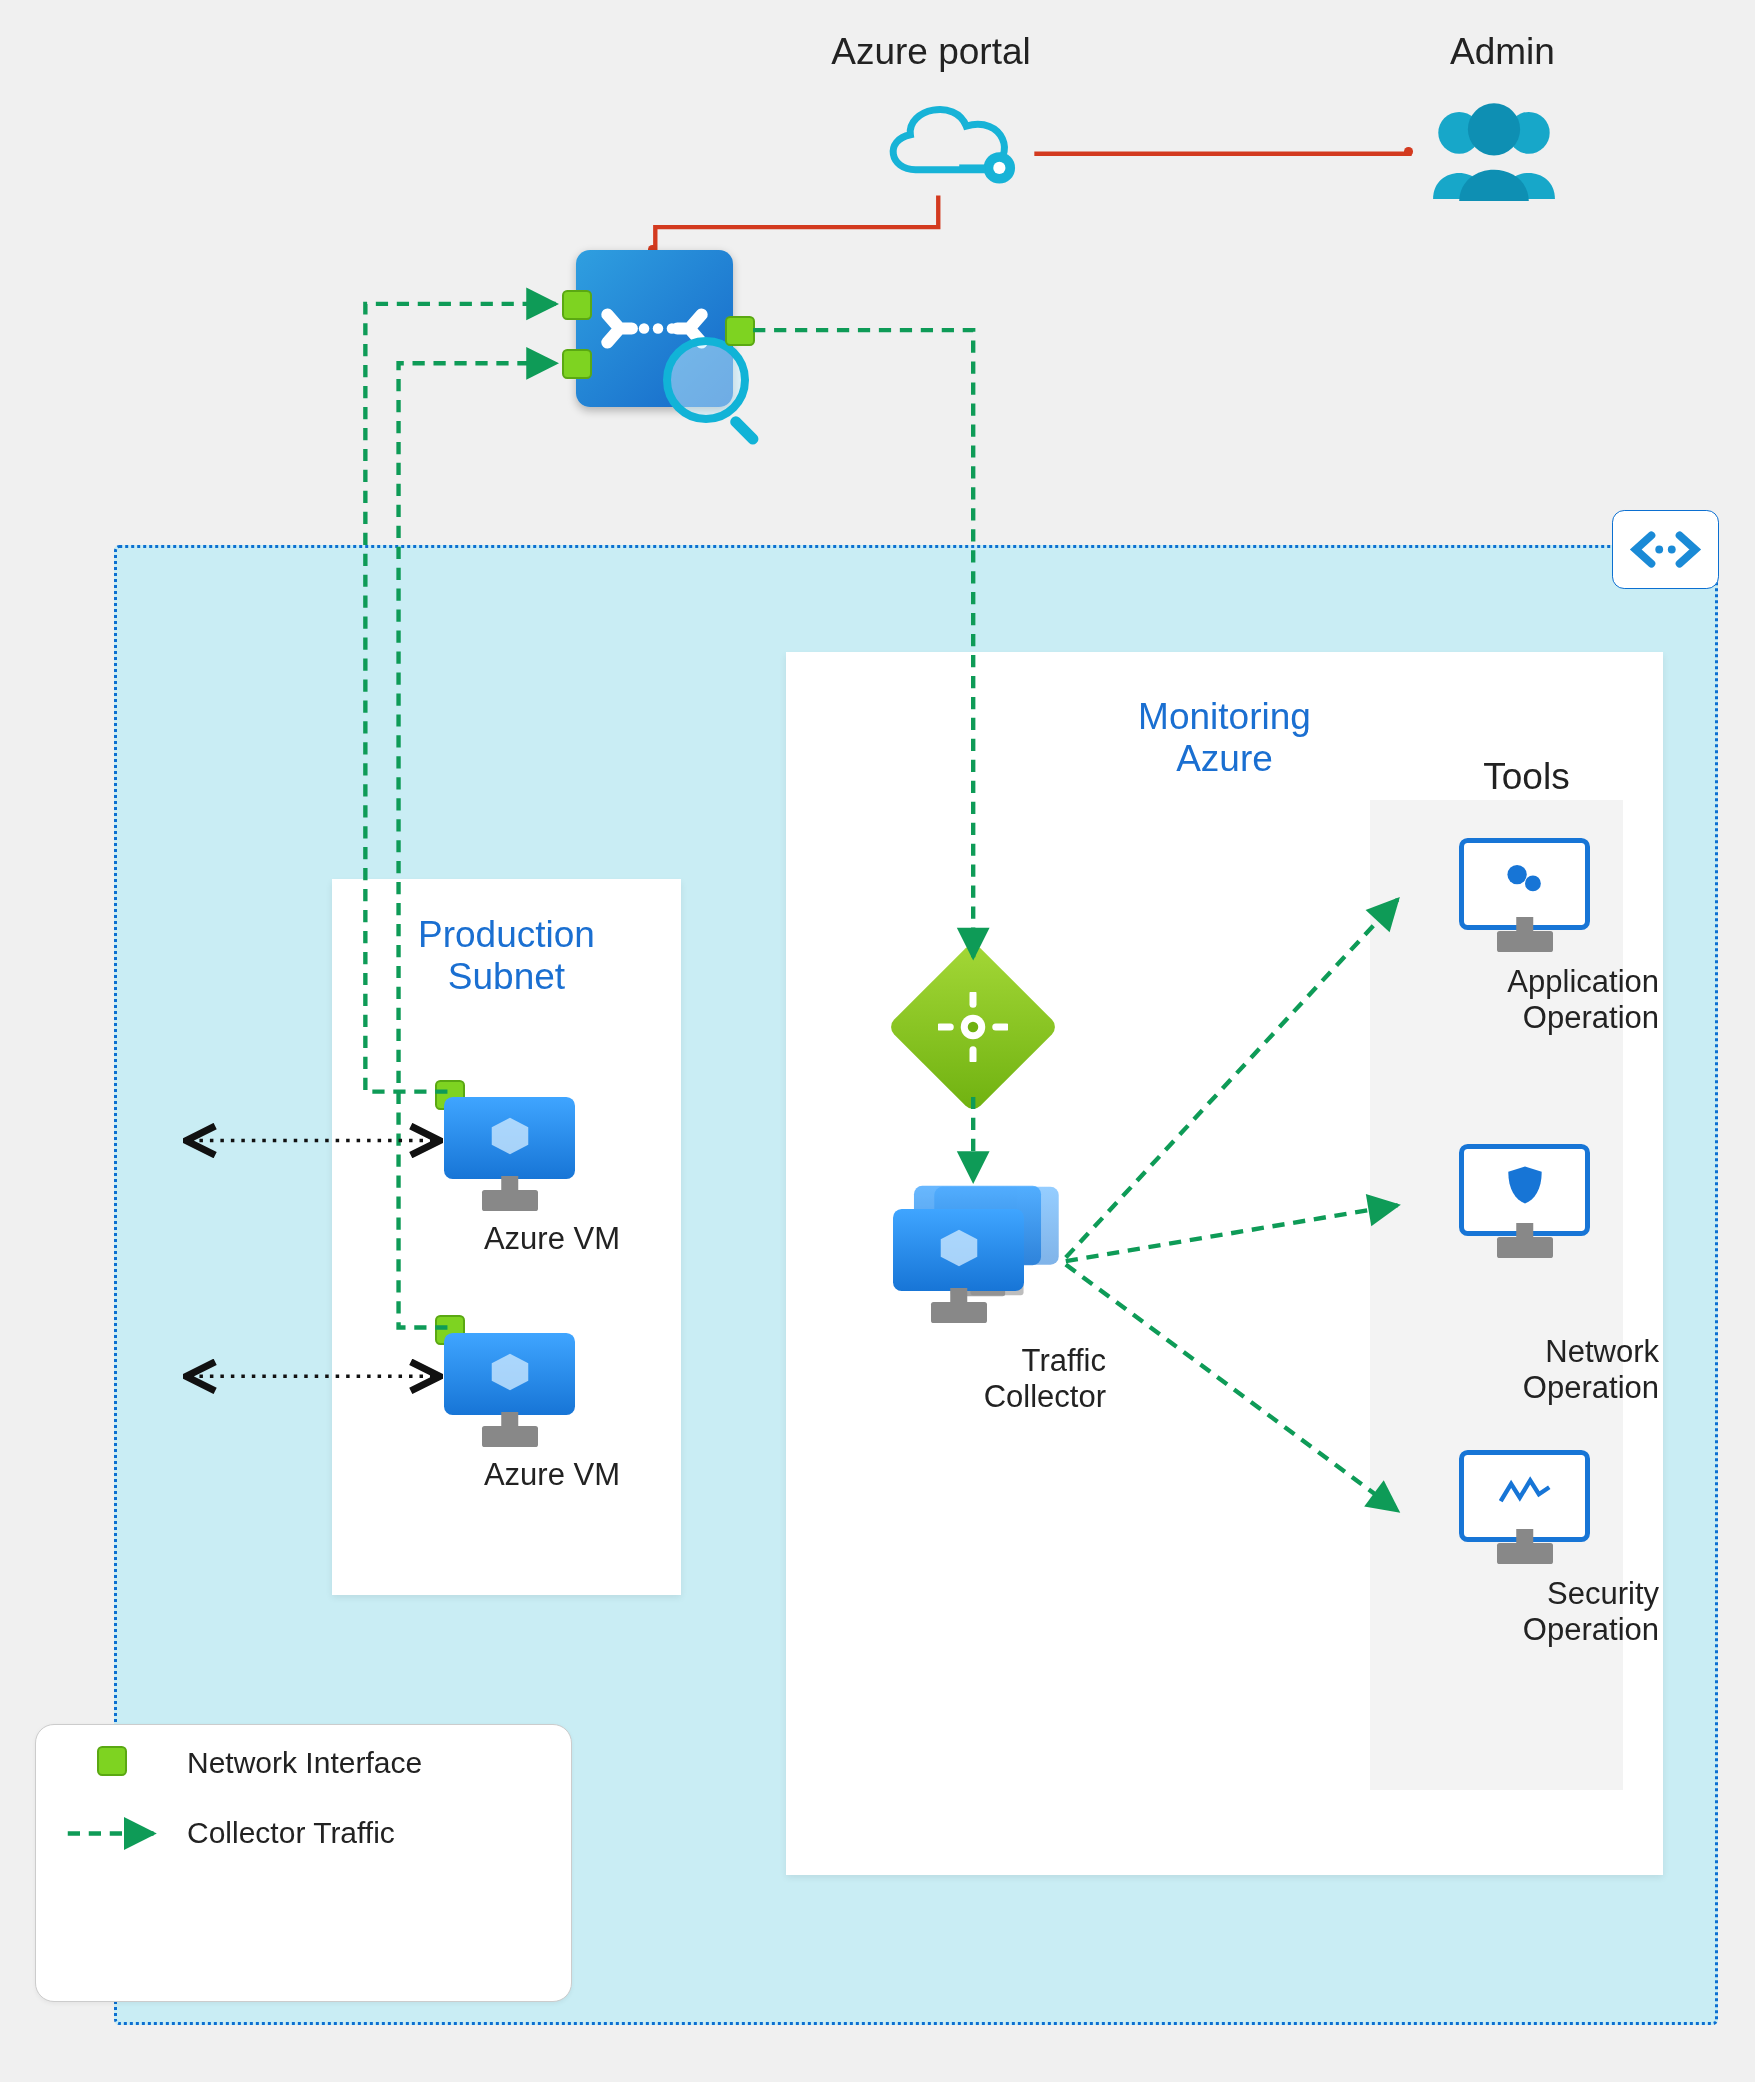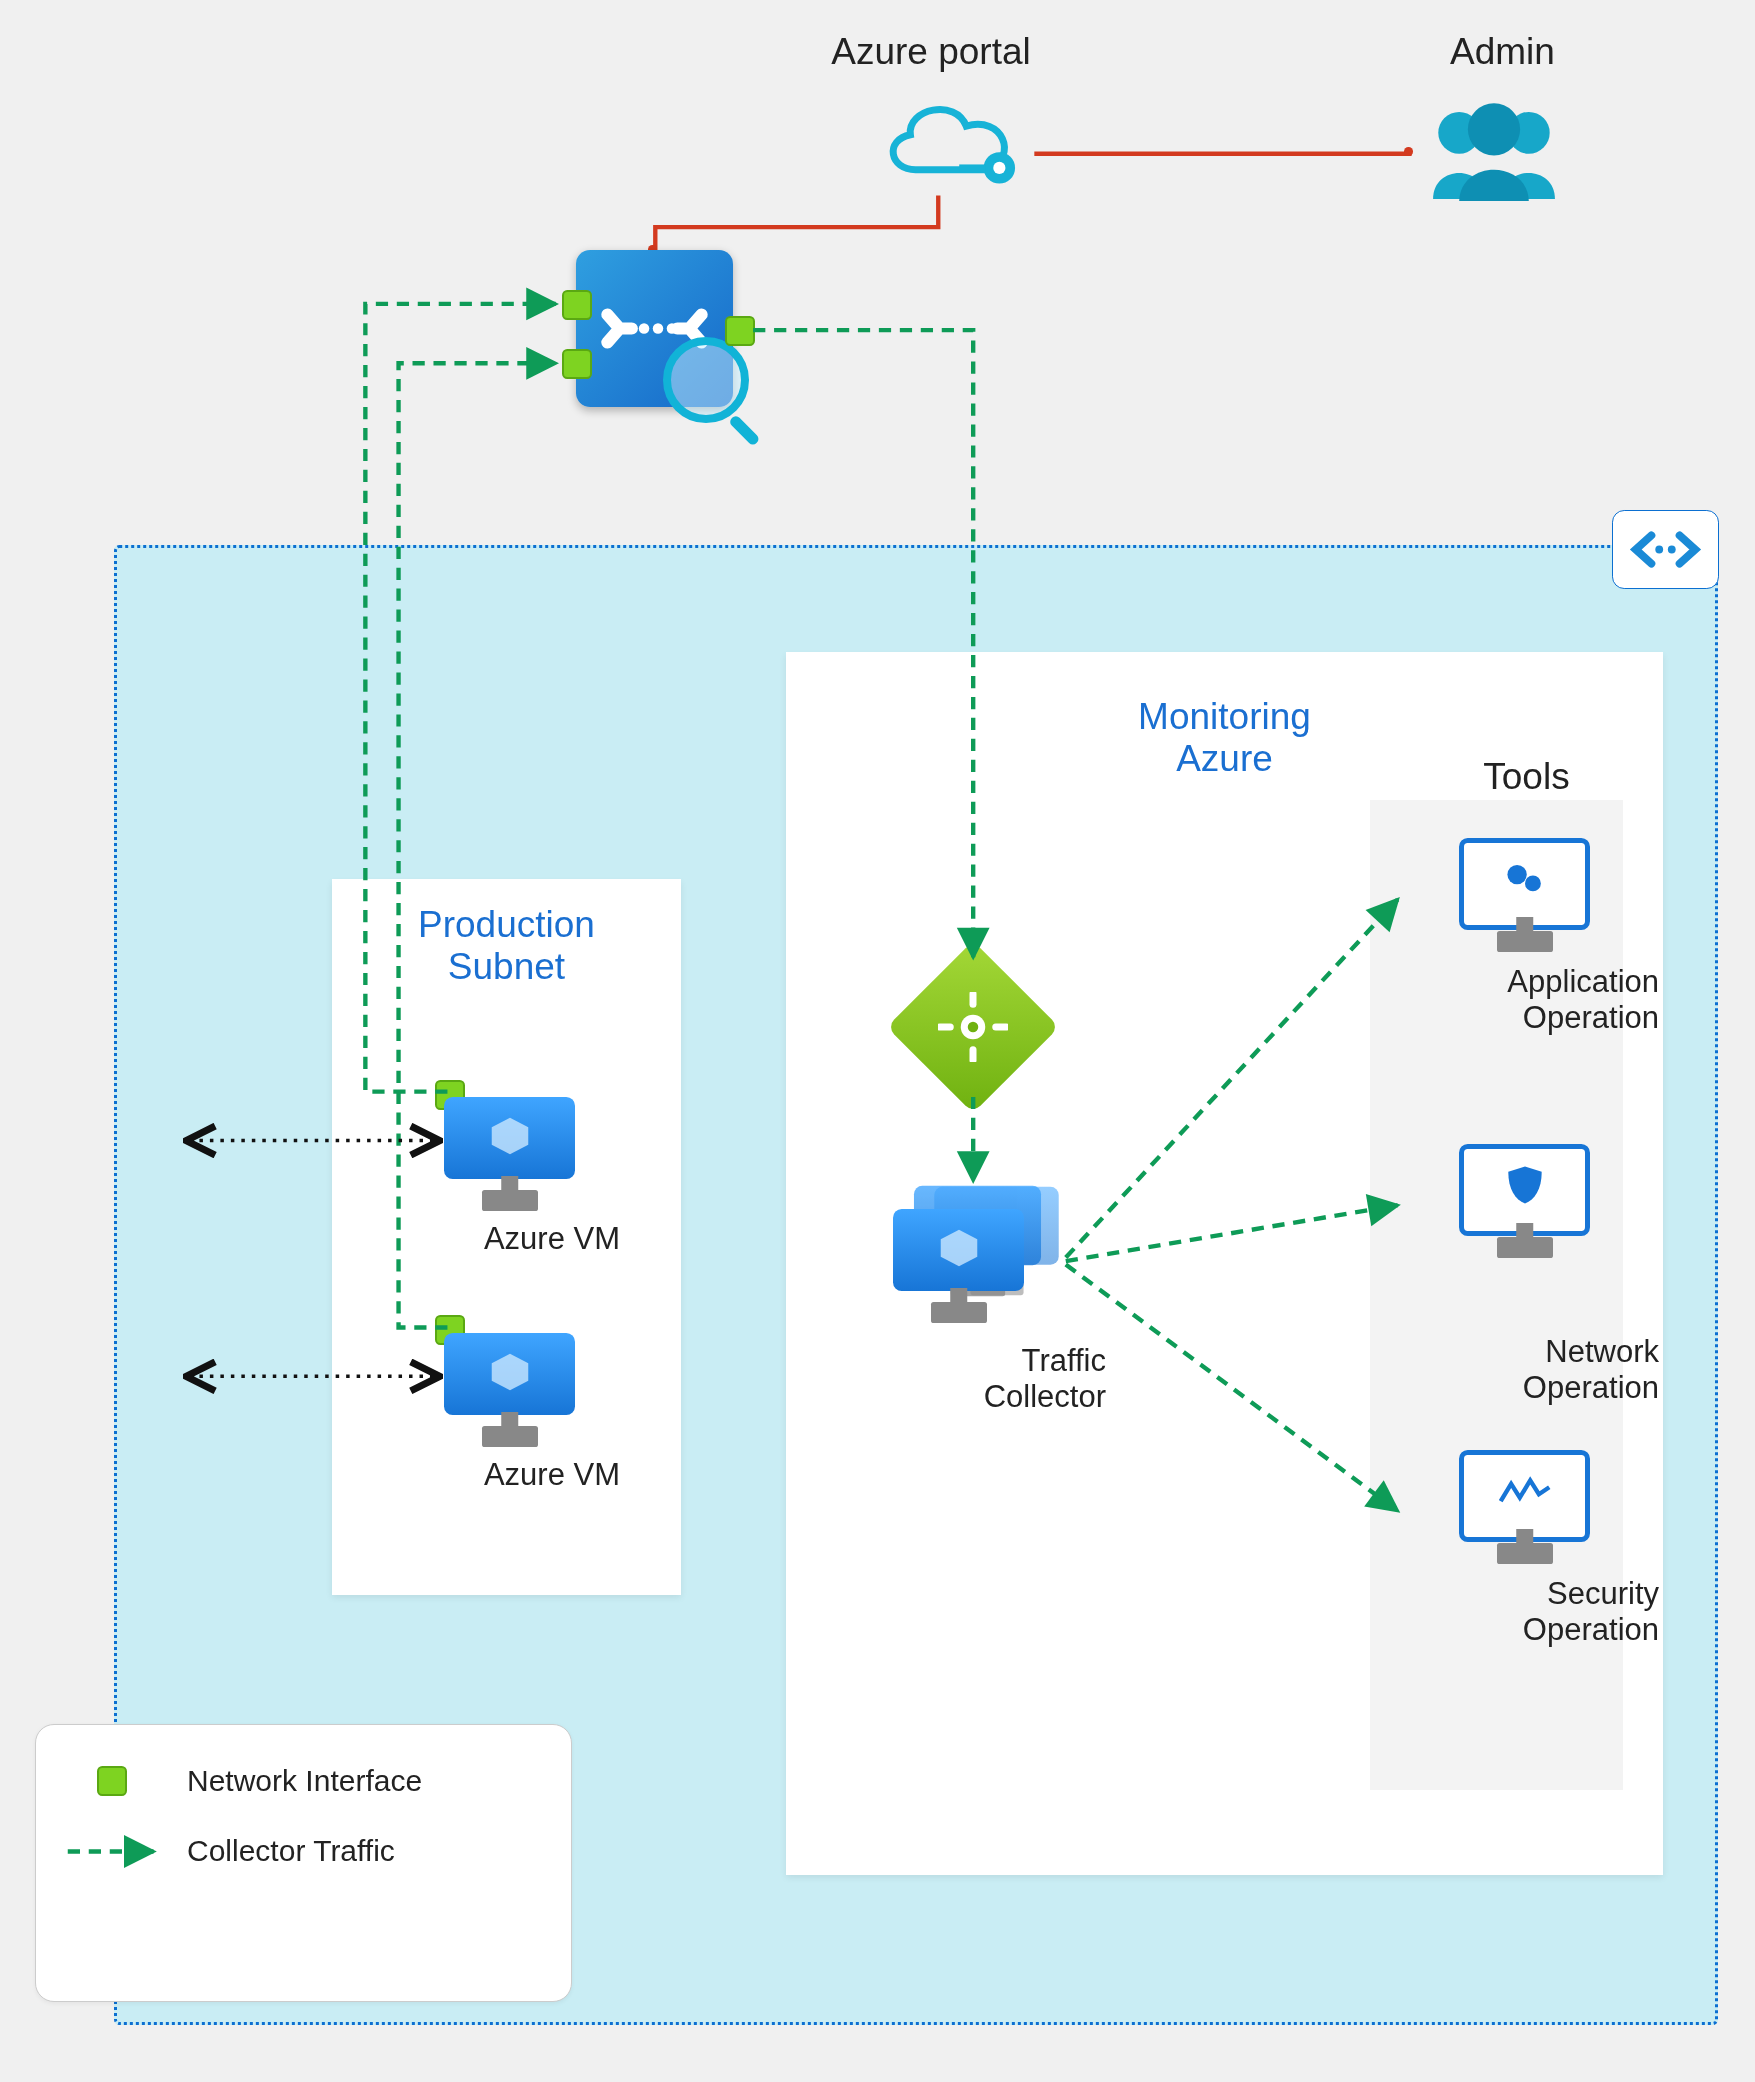--- a/index.html
+++ b/index.html
@@ -13,21 +13,21 @@
         box-shadow:0 2.6px 7px rgba(0,0,0,.08)}
   .mon{position:absolute;left:786px;top:652px;width:877px;height:1223px;background:#fff;
         box-shadow:0 2.6px 7px rgba(0,0,0,.08)}
   .tools{position:absolute;right:40px;top:148px;width:253px;height:990px;background:#f3f3f3}
   .title-blue{color:#1a6fd1;font-size:37px;font-weight:500;text-align:center}
   .title-black{color:#222;font-size:37px;text-align:center}
   .label{color:#222;font-size:31px;text-align:right;line-height:1.15}
   .legend{position:absolute;left:35px;top:1724px;width:489px;height:234px;
         background:#fff;border:1.7px solid #ccc;border-radius:19px;padding:21px 23px;
         box-shadow:0 1.7px 4.4px rgba(0,0,0,.05)}
-  .legend-row{display:flex;align-items:center;height:70px}
+  .legend-row{display:flex;align-items:flex-start;height:70px}
   .legend-row span.txt{font-size:30px;color:#222;margin-left:23px}
   .nic{width:26px;height:26px;background:#7ed321;border:2.6px solid #5aa812;border-radius:5.2px}
   .azure-vm{width:131px;height:114px;position:relative}
   .monitor-screen{position:absolute;top:0;left:0;right:0;height:82px;border-radius:8.7px;
         background:linear-gradient(#3fa5ff,#1775d6)}
   .monitor-stand{position:absolute;bottom:0;left:50%;transform:translateX(-50%);
         width:56px;height:21px;background:#888;border-radius:2.6px}
   .monitor-neck{position:absolute;bottom:19px;left:50%;transform:translateX(-50%);
         width:17.5px;height:15.7px;background:#888}
   .vm-cube{position:absolute;top:19px;left:50%;transform:translateX(-50%);
@@ -120,21 +120,21 @@
         </g>
         <g fill="#1a8ad6">
             <circle cx="42" cy="30" r="5"></circle>
             <circle cx="58" cy="30" r="5"></circle>
           </g>
       </svg>
     </div>
   </div>
 
   <div class="prod">
-    <div class="title-blue" style="padding-top:25px;white-space:pre-line">Production
+    <div class="title-blue" style="padding-top:35px;white-space:pre-line">Production
 Subnet</div>
   </div>
 
   <div class="nic" style="position:absolute;left:435px;top:1080px"></div>
   <div style="position:absolute;left:444px;top:1097px">
     <div class="azure-vm">
       <div class="monitor-screen"></div>
       <svg class="vm-cube" viewBox="0 0 46 46">
           <polygon points="23,2 44,13 44,33 23,44 2,33 2,13" fill="#cfeaff" opacity=".9"></polygon>
         </svg>

